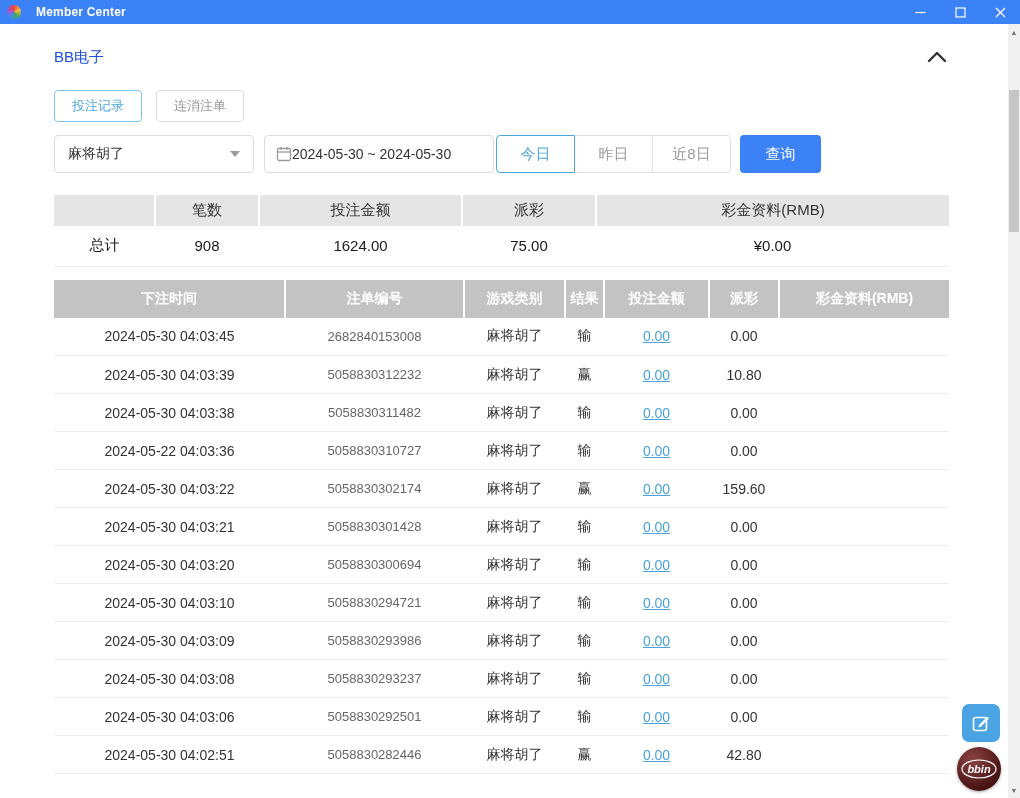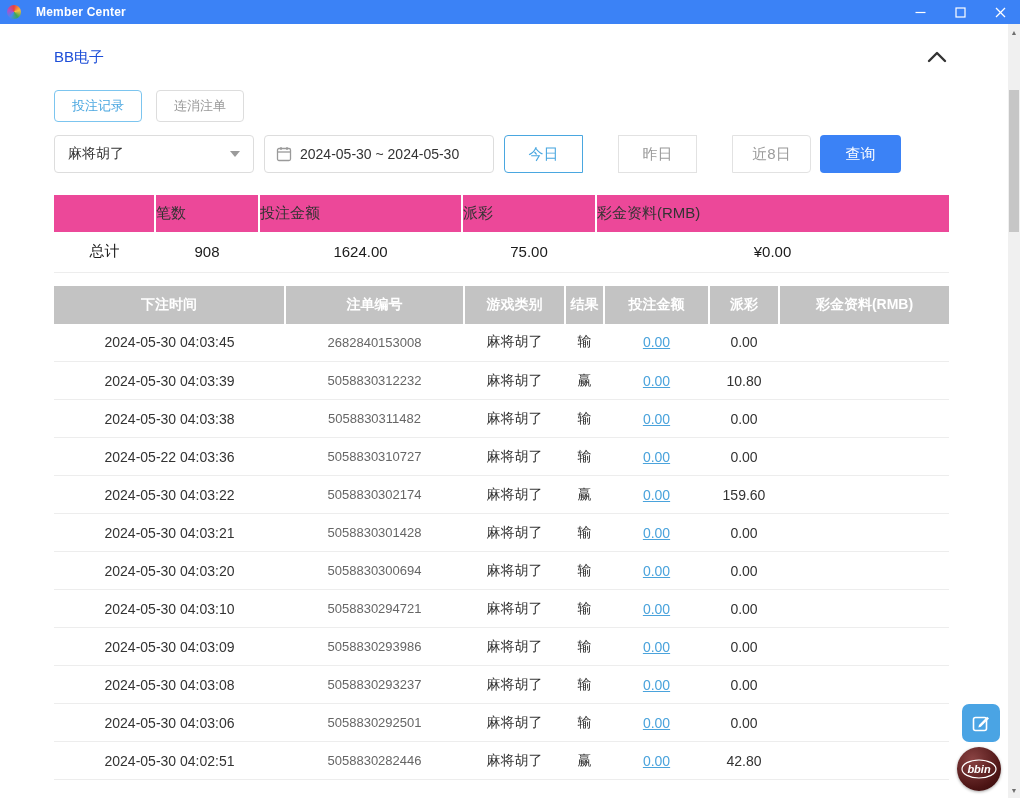--- a/index.html
+++ b/index.html
@@ -42,41 +42,41 @@
 
   .filter-row { margin-top: 13px; display: flex; align-items: center; }
   .select-box {
     width: 200px; height: 38px; border: 1px solid #ddd; border-radius: 4px;
     display: flex; align-items: center; justify-content: space-between;
     padding: 0 13px; font-size: 14px; color: #333; cursor: pointer; background: #fff;
   }
   .caret-down { width: 0; height: 0; border-left: 5px solid transparent; border-right: 5px solid transparent; border-top: 6px solid #9b9b9b; }
   .date-box {
     margin-left: 10px; width: 230px; height: 38px; border: 1px solid #ddd; border-radius: 4px;
-    display: flex; align-items: center; gap: 8px; padding: 0 11px; font-size: 14px; color: #333;
+    display: flex; align-items: center; padding: 0 11px; font-size: 14px; color: #333;
     cursor: pointer; background: #fff;
   }
-  .segment { margin-left: 10px; display: flex; gap: 36px; }
+  .segment { margin-left: 2px; display: flex; }
   .seg-btn {
     width: 79px; height: 38px; background: #fff; border: 1px solid #e2e2e2;
     font-size: 15px; color: #9b9b9b; margin-left: -1px; cursor: pointer; font-family: inherit;
   }
   .seg-btn:first-child { border-radius: 4px 0 0 4px; margin-left: 0; }
   .seg-btn:last-child { border-radius: 0 4px 4px 0; }
   .seg-btn.active { border-color: #4aa7e0; color: #4aa7e0; position: relative; z-index: 2; }
   .search-btn {
     margin-left: 9px; width: 81px; height: 38px; background: #3b82f6; border: none;
     border-radius: 4px; color: #fff; font-size: 15px; cursor: pointer; font-family: inherit;
   }
 
   
   .summary-table { margin-top: 22px; width: 895px; border-collapse: collapse; table-layout: fixed; }
   .summary-table th {
-    background: #ec4899; height: 37px; font-weight: normal; font-size: 15px; color: #333;
-    border-right: 2px solid #fff; text-align: left;
+    background: #e5e5e5; height: 31px; font-weight: normal; font-size: 15px; color: #333;
+    border-right: 2px solid #fff; text-align: center;
   }
   .summary-table th:last-child { border-right: none; }
   .summary-table td {
     height: 40px; text-align: center; color: #1a1a1a; font-size: 15px;
     border-bottom: 1px solid #ededed; background: #fff;
   }
 
   
   .data-table { margin-top: 13px; width: 895px; border-collapse: collapse; table-layout: fixed; }
   .data-table th {

